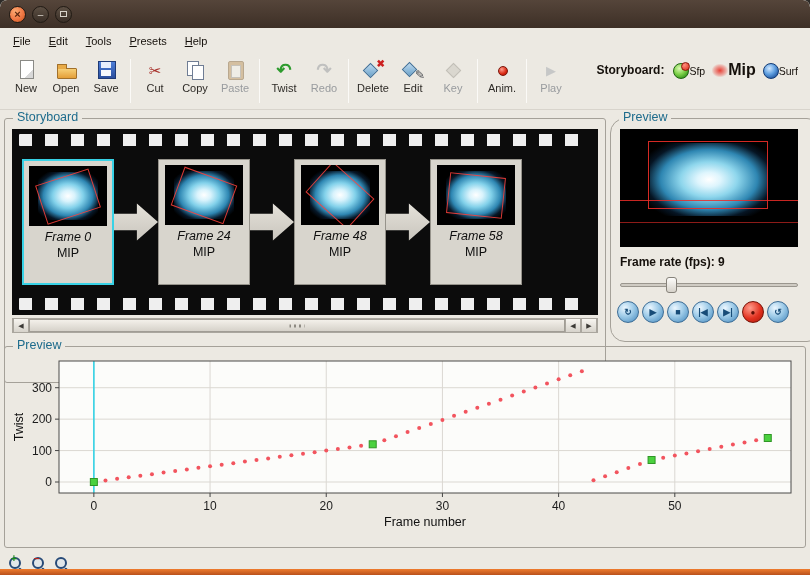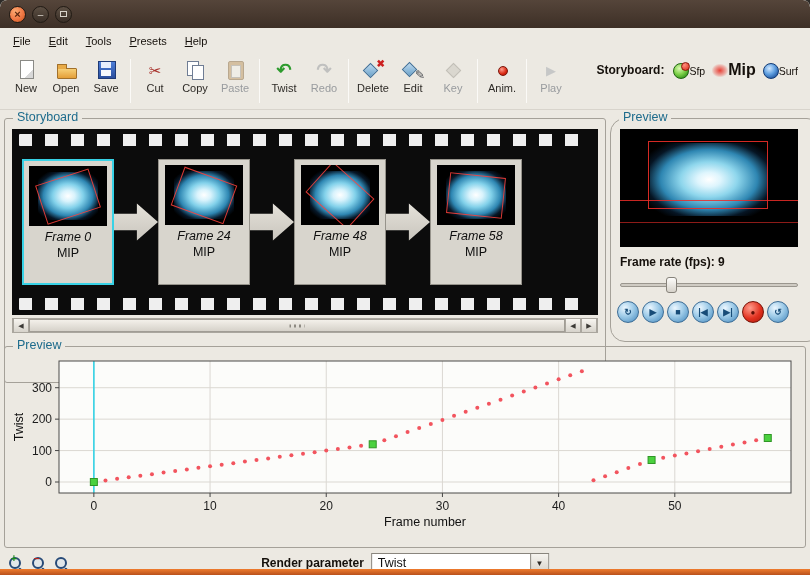--- a/index.html
+++ b/index.html
@@ -433,24 +433,17 @@
         <div class="mag">
             <span class="badge badge-plus">+</span>
           </div>
         <div class="mag">
             <span class="badge badge-minus">−</span>
           </div>
         <div class="mag">
             <span class="badge"></span>
           </div>
       </div>
-      <div class="rp-row">
-        <span class="rp-label">Render parameter</span>
-        <div class="combo">
-          <span class="combo-value">Twist</span>
-          <span class="combo-arrow">▼</span>
-        </div>
-      </div>
     </div>
 
     <div class="desktop-strip"></div>
   </div>
 </div>
 
 </body></html>

